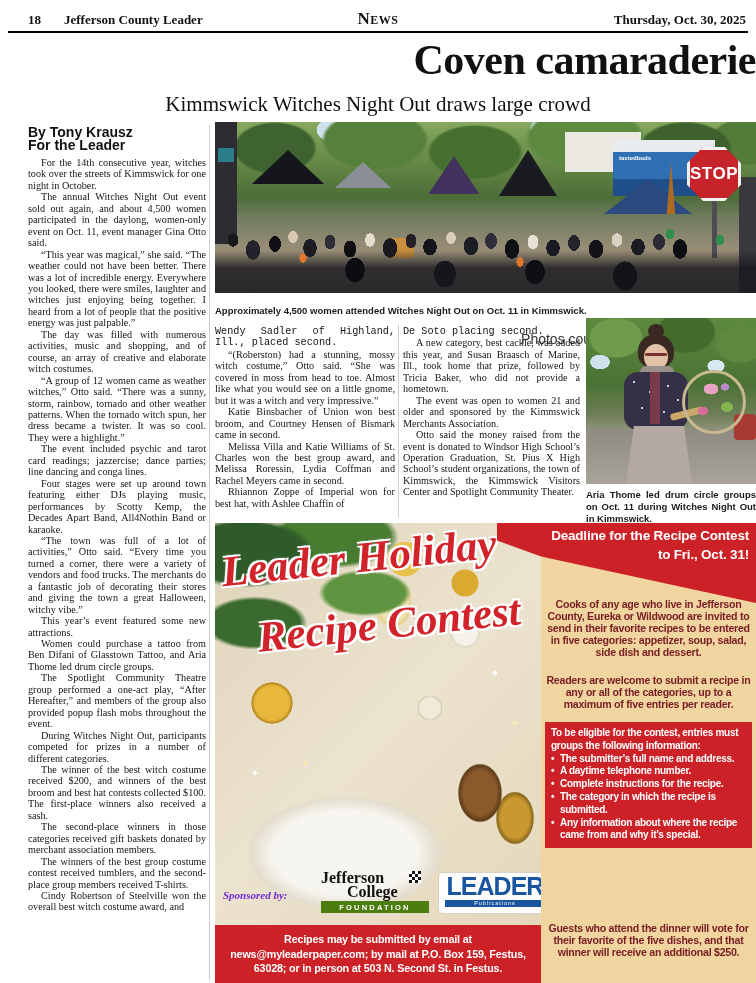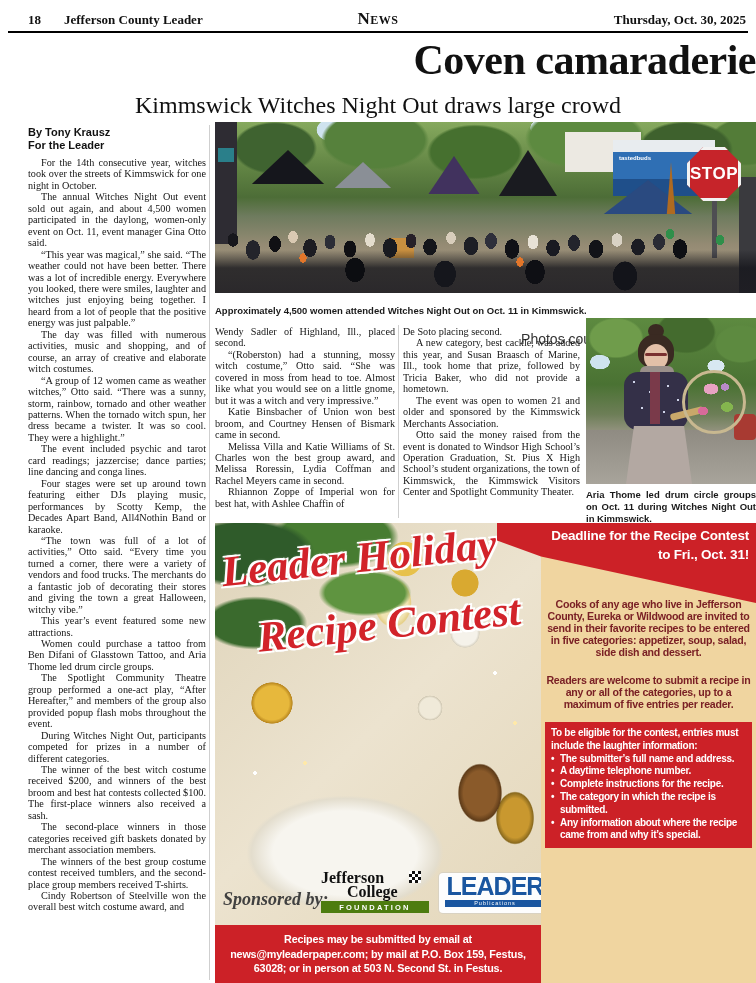--- a/index.html
+++ b/index.html
@@ -5,27 +5,27 @@
   html,body{margin:0;padding:0;background:#fff;}
   #page{position:relative;width:756px;height:983px;background:#ffffff;overflow:hidden;
         font-family:"Liberation Serif",serif;color:#111;}
   .abs{position:absolute;}
   
   .mast{font-family:"Liberation Serif",serif;font-weight:bold;font-size:13px;}
   .mast-news{font-variant:small-caps;font-size:17px;letter-spacing:.5px;}
   .mast-rule{left:8px;right:8px;top:31px;height:2px;background:#000;}
   
   .headline{left:0;right:0;top:36px;text-align:right;font-size:42px;font-weight:bold;letter-spacing:-.5px;}
-  .subhead{left:0;right:0;top:92px;text-align:center;font-size:24px;}
+  .subhead{left:0;right:0;top:92px;text-align:center;font-size:21px;}
   
   .byline{left:28px;top:126px;width:178px;font-family:"Liberation Sans",sans-serif;
-          font-weight:bold;font-size:11px;line-height:13px;}
+          font-weight:bold;font-size:14px;line-height:13px;}
   .col{font-size:10.2px;line-height:11.45px;text-align:justify;color:#141414;}
   .col p{margin:0;text-indent:13px;}
-  .col p.noind{text-indent:0;}
+  .col p.noind{text-indent:0;font-family:Liberation Mono, monospace;}
   .vrule{width:1px;background:#cfcfcf;}
   .caption{font-family:"Liberation Sans",sans-serif;font-weight:bold;font-size:9.5px;line-height:12px;color:#1a1a1a;}
   .credit{font-family:"Liberation Sans",sans-serif;font-size:14px;color:#333;margin-top:36px;}
   
   .photo-main{left:215px;top:122px;width:541px;height:171px;overflow:hidden;
     background:linear-gradient(180deg,#86a95e 0%,#628544 26%,#4d6d37 44%,#6e7b5e 55%,#958b74 72%,#b1a489 100%);}
   .trees{inset:0;background-image:
     radial-gradient(70px 44px at 60px 26px,#3f6330 55%,transparent 60%),
     radial-gradient(90px 50px at 160px 18px,#56813c 55%,transparent 60%),
     radial-gradient(80px 46px at 260px 30px,#46702f 55%,transparent 60%),
@@ -118,21 +118,21 @@
   .tan-par{position:absolute;left:5px;right:5px;text-align:center;color:#7a2025;
     font-family:"Liberation Sans",sans-serif;font-weight:bold;font-size:10.6px;line-height:11.9px;letter-spacing:-.25px;}
   .elig-box{position:absolute;left:4px;right:4px;top:199px;height:126px;background:#cc2127;
     color:#fff;font-family:"Liberation Sans",sans-serif;font-weight:bold;font-size:10px;line-height:12.8px;
     padding:5px 6px;box-sizing:border-box;letter-spacing:-.3px;}
   .elig-box ul{margin:0;padding:0;list-style:none;}
   .elig-box li{padding-left:9px;position:relative;}
   .elig-box li::before{content:"•";position:absolute;left:0;}
   .sponsor-row{position:absolute;left:8px;top:348px;width:312px;height:50px;}
   .sponsored-lbl{position:absolute;left:0;top:18px;font-family:"Liberation Serif",serif;
-    font-style:italic;font-weight:bold;font-size:18px;color:#404040;}
+    font-style:italic;font-weight:bold;font-size:11px;color:#6d28d9;}
   .jc-logo{position:absolute;left:98px;top:0;width:112px;}
   .jc-name{font-family:"Liberation Serif",serif;color:#101010;font-size:16px;line-height:14px;font-weight:600;}
   .jc-check{position:absolute;left:88px;top:0px;width:12px;height:12px;
     background:conic-gradient(#111 0 25%,#fff 0 50%,#111 0 75%,#fff 0);background-size:6px 6px;}
   .jc-found{margin-top:2px;width:108px;background:#4d7c0f;color:#fff;text-align:center;
     font-family:"Liberation Sans",sans-serif;font-weight:bold;font-size:7.5px;letter-spacing:2.2px;padding:1.5px 0;}
   .leader-logo{position:absolute;left:216px;top:2px;width:112px;height:40px;background:#fdfdfd;
     border-radius:4px;box-shadow:0 0 0 1px #d9d2c2;text-align:center;}
   .leader-name{font-family:"Liberation Sans",sans-serif;font-weight:bold;color:#1a56a0;
     font-size:25px;letter-spacing:-1px;line-height:27px;}
@@ -257,29 +257,30 @@
         <div class="leader-sub">Publications</div>
       </div>
     </div>
   </div>
   <div class="abs ad-redbar">Recipes may be submitted by email at news@myleaderpaper.com; by mail at P.O. Box 159, Festus, 63028; or in person at 503 N. Second St. in Festus.</div>
 
   <div class="abs ad-right">
     <div class="tan-par" style="top:76px;">Cooks of any age who live in Jefferson County, Eureka or Wildwood are invited to send in their favorite recipes to be entered in five categories: appetizer, soup, salad, side dish and dessert.</div>
     <div class="tan-par" style="top:152px;">Readers are welcome to submit a recipe in any or all of the categories, up to a maximum of five entries per reader.</div>
     <div class="elig-box">
-      <div>To be eligible for the contest, entries must include the laughter information:</div>
+      <div>To be eligible for the contest, entries must groups the following information:</div>
       <ul>
         <li>The submitter’s full name and address.</li>
         <li>A daytime telephone number.</li>
         <li>Complete instructions for the recipe.</li>
         <li>The category in which the recipe is submitted.</li>
         <li>Any information about where the recipe came from and why it’s special.</li>
       </ul>
     </div>
+    <div class="tan-par" style="top:400px;">Guests who attend the dinner will vote for their favorite of the five dishes, and that winner will receive an additional $250.</div>
   </div>
 
   <div class="abs deadline-band">
     <div class="deadline-text">
       <div>Deadline for the Recipe Contest</div>
       <div>to Fri., Oct. 31!</div>
     </div>
   </div>
 
 </div>

